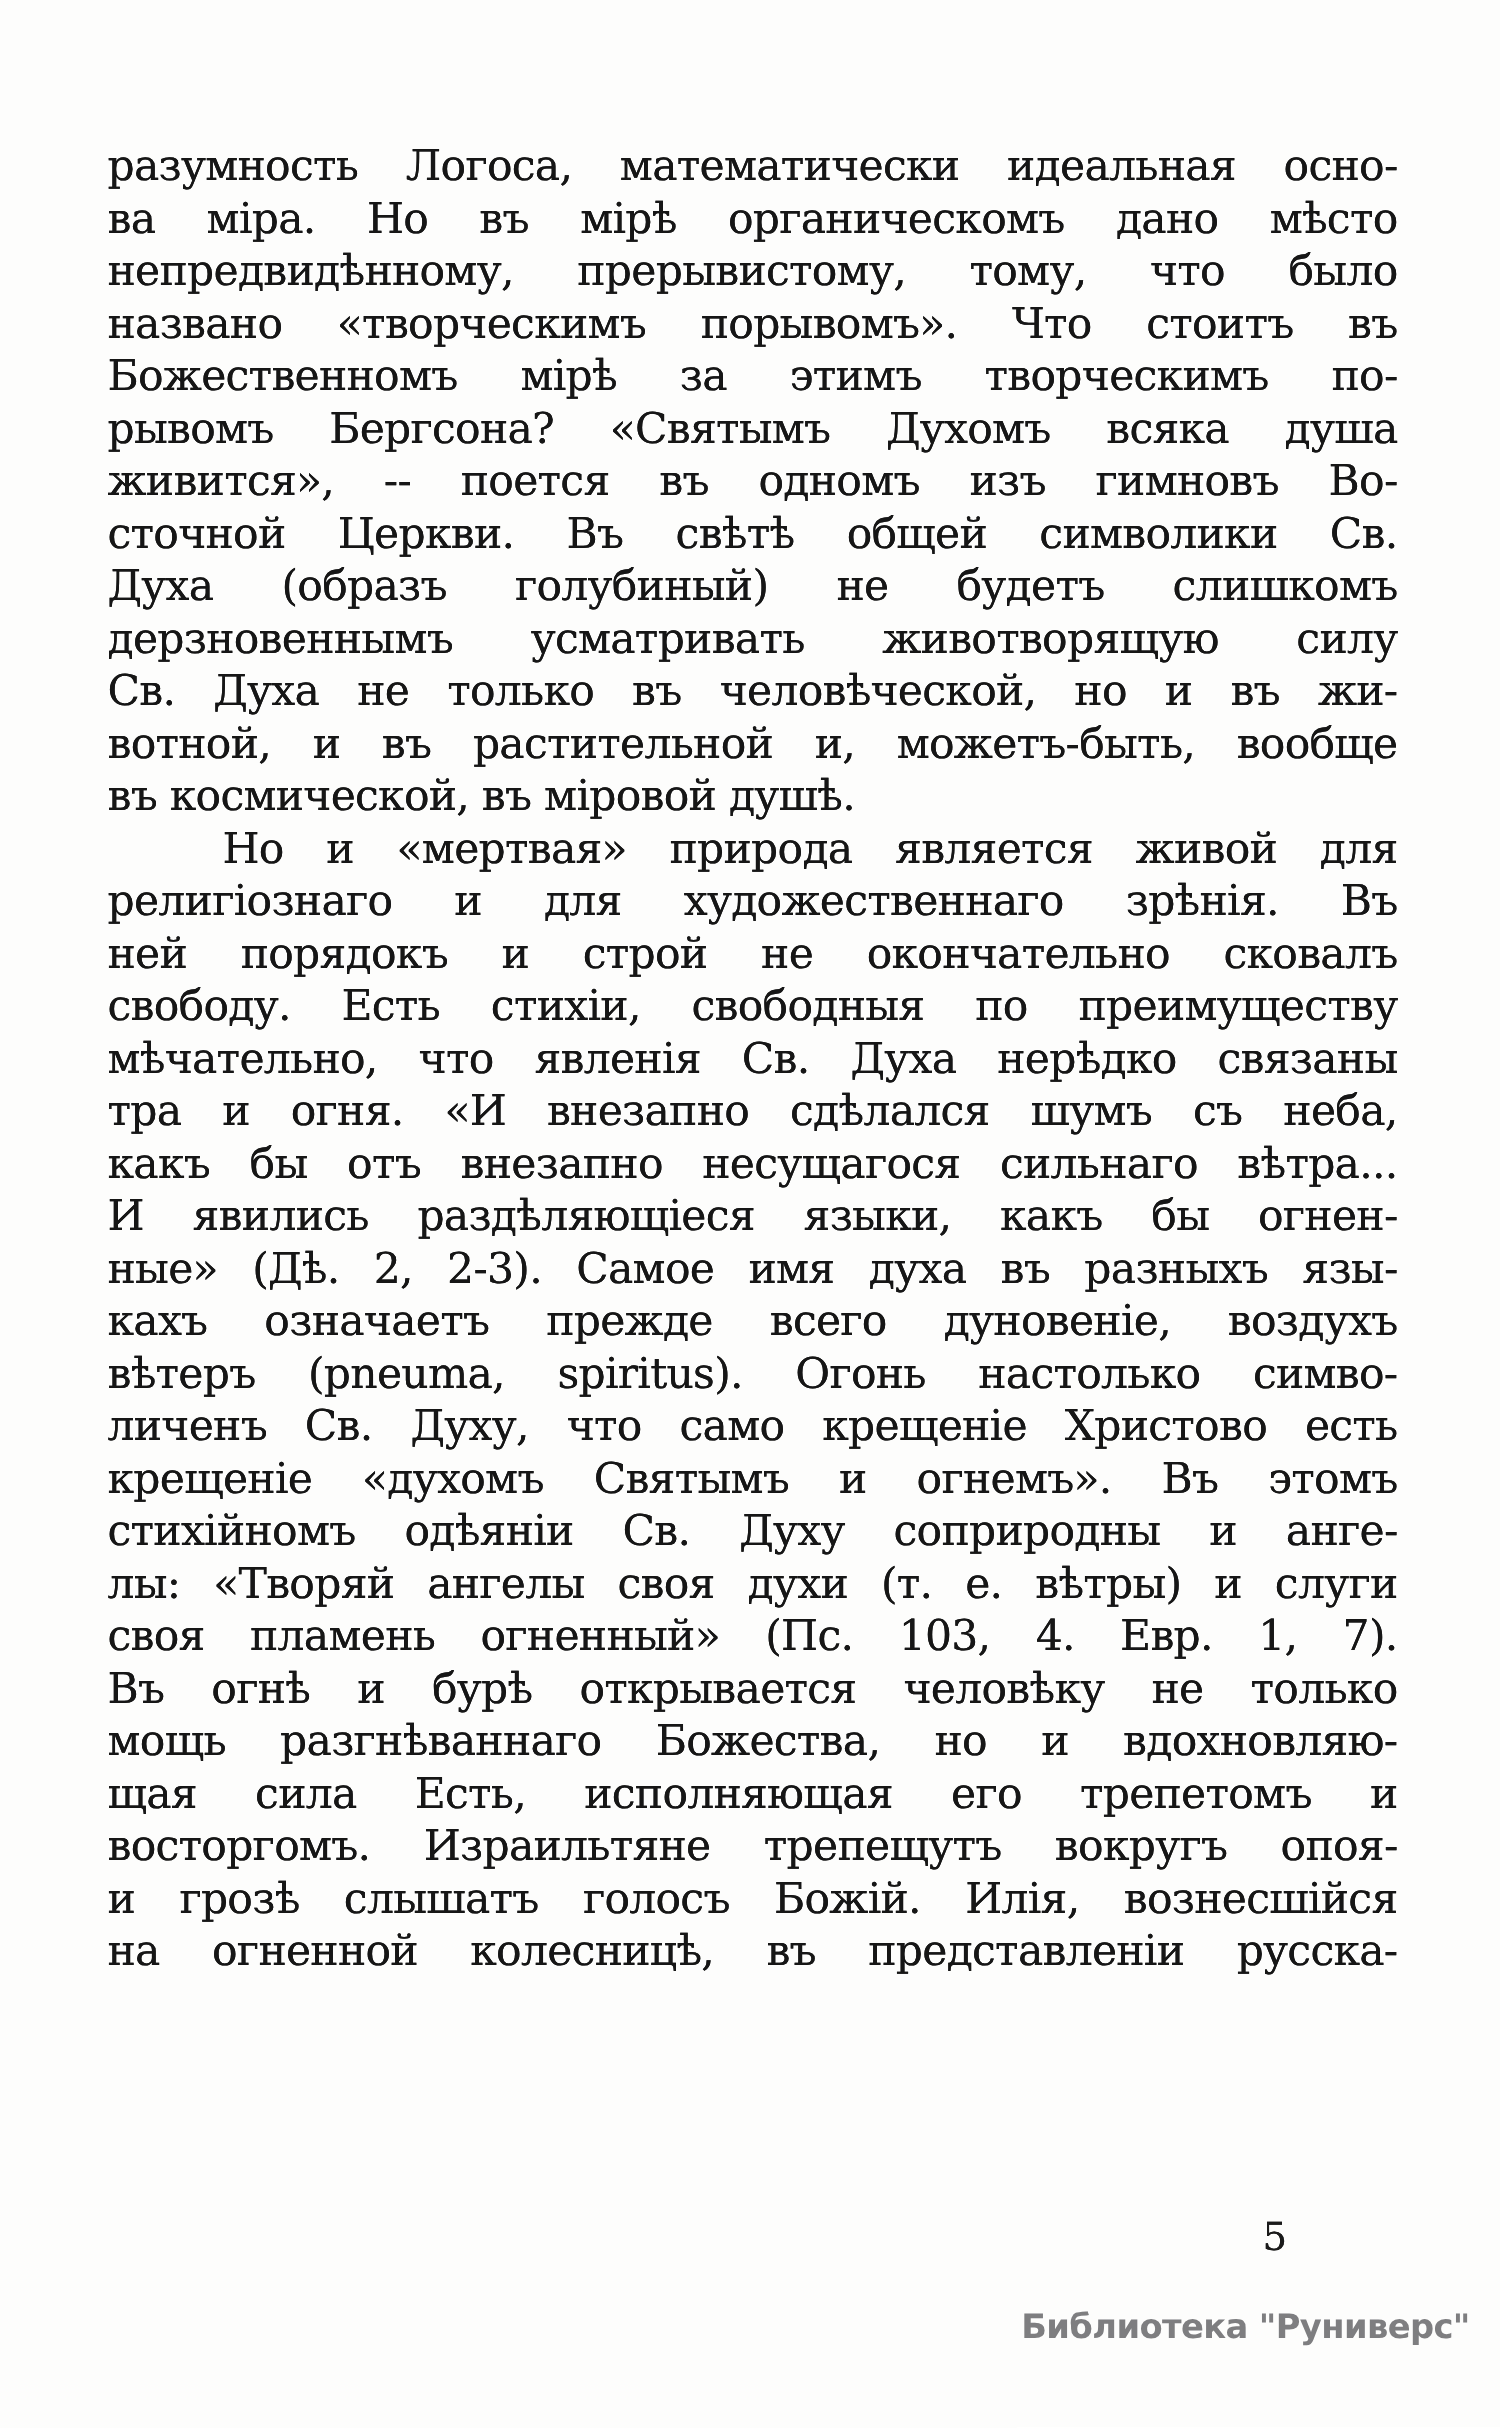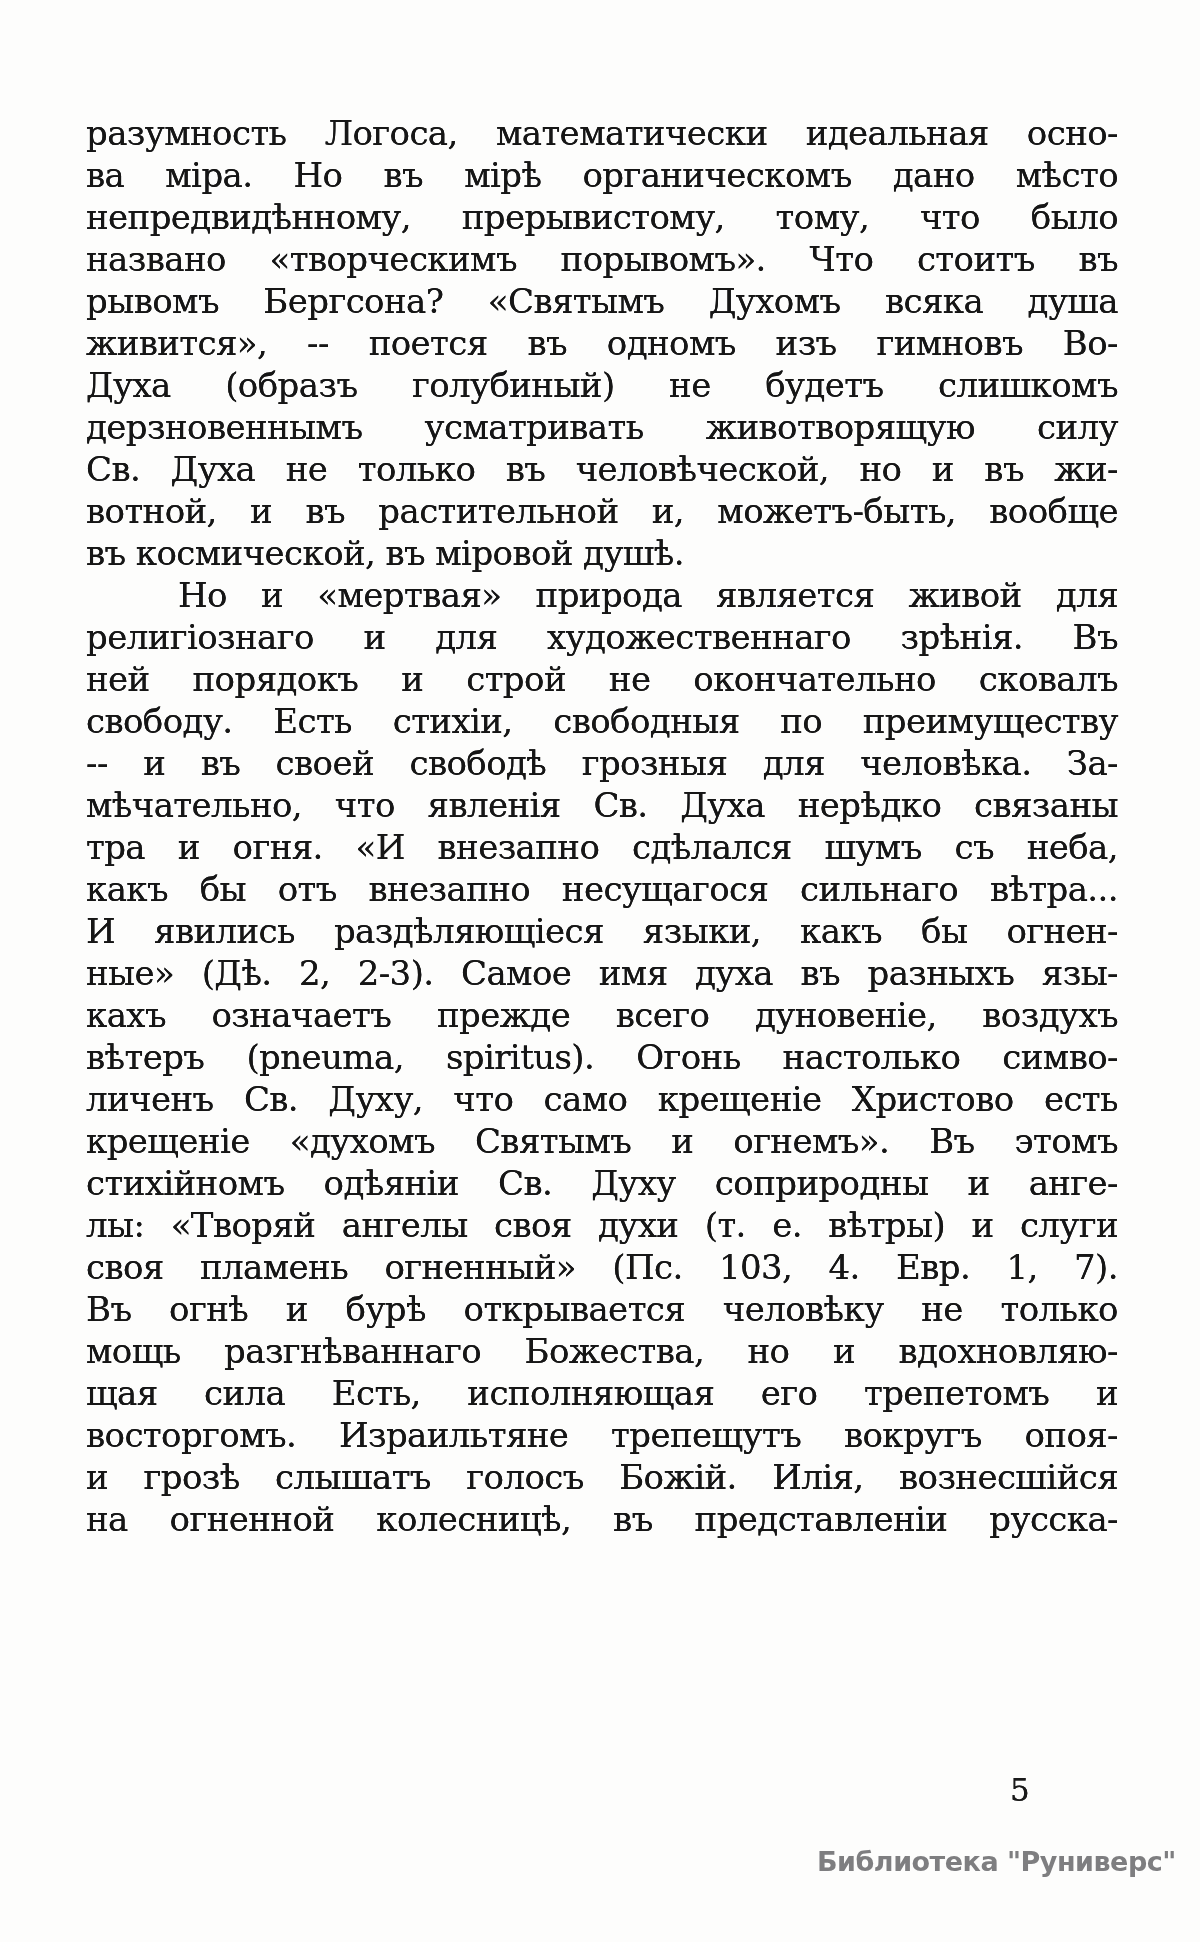--- a/index.html
+++ b/index.html
@@ -60,34 +60,35 @@
 </head>
 <body>
 
 <div class="page">
   <div class="text-block">
       <div class="para">
         <div class="line">разумность Логоса, математически идеальная осно-</div>
         <div class="line">ва міра. Но въ мірѣ органическомъ дано мѣсто</div>
         <div class="line">непредвидѣнному, прерывистому, тому, что было</div>
         <div class="line">названо «творческимъ порывомъ». Что стоитъ въ</div>
+        <div class="line">Божественномъ мірѣ за этимъ творческимъ по-</div>
         <div class="line">рывомъ Бергсона? «Святымъ Духомъ всяка душа</div>
         <div class="line">живится», -- поется въ одномъ изъ гимновъ Во-</div>
+        <div class="line">сточной Церкви. Въ свѣтѣ общей символики Св.</div>
         <div class="line">Духа (образъ голубиный) не будетъ слишкомъ</div>
         <div class="line">дерзновеннымъ усматривать животворящую силу</div>
         <div class="line">Св. Духа не только въ человѣческой, но и въ жи-</div>
         <div class="line">вотной, и въ растительной и, можетъ-быть, вообще</div>
         <div class="line flush">въ космической, въ міровой душѣ.</div>
       </div>
       <div class="para">
         <div class="line indent">Но и «мертвая» природа является живой для</div>
         <div class="line">религіознаго и для художественнаго зрѣнія. Въ</div>
         <div class="line">ней порядокъ и строй не окончательно сковалъ</div>
         <div class="line">свободу. Есть стихіи, свободныя по преимуществу</div>
-        <div class="line">-- и въ своей свободѣ грозныя для человѣка. За-</div>
         <div class="line">мѣчательно, что явленія Св. Духа нерѣдко связаны</div>
         <div class="line">тра и огня. «И внезапно сдѣлался шумъ съ неба,</div>
         <div class="line">какъ бы отъ внезапно несущагося сильнаго вѣтра...</div>
         <div class="line">И явились раздѣляющіеся языки, какъ бы огнен-</div>
         <div class="line">ные» (Дѣ. 2, 2-3). Самое имя духа въ разныхъ язы-</div>
         <div class="line">кахъ означаетъ прежде всего дуновеніе, воздухъ</div>
         <div class="line">вѣтеръ (pneuma, spiritus). Огонь настолько симво-</div>
         <div class="line">личенъ Св. Духу, что само крещеніе Христово есть</div>
         <div class="line">крещеніе «духомъ Святымъ и огнемъ». Въ этомъ</div>
         <div class="line">стихійномъ одѣяніи Св. Духу соприродны и анге-</div>

